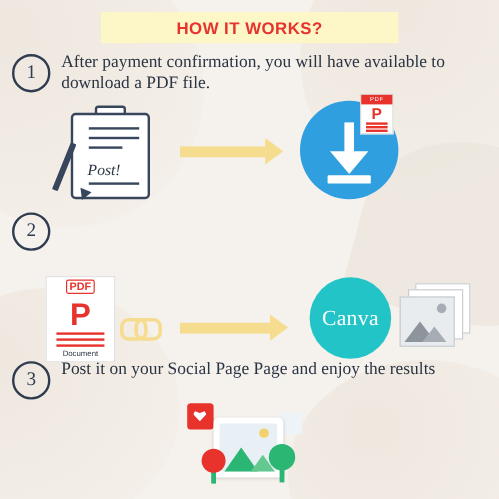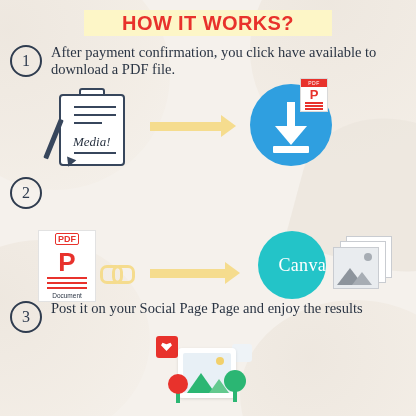--- a/index.html
+++ b/index.html
@@ -50,21 +50,21 @@
     height: 26px;
     background: #fdf6c7;
     display: flex;
     align-items: center;
     justify-content: center;
   }
   .title-text {
     color: #e8322c;
     font-family: "Liberation Sans", sans-serif;
     font-weight: bold;
-    font-size: 20px;
+    font-size: 14px;
     letter-spacing: .4px;
   }
 
   
   .step {
     position: absolute;
     left: 10px;
     width: 396px;
   }
   .step-head {
@@ -319,21 +319,21 @@
   .canva {
     position: absolute;
     left: 258px;
     top: 231px;
     width: 68px;
     height: 68px;
     border-radius: 50%;
     background: #23c4c8;
     display: flex;
     align-items: center;
-    justify-content: flex-end;
+    justify-content: center;
   }
   .canva span {
     color: #fff;
     font-family: "Liberation Serif", serif;
     font-size: 18px;
     letter-spacing: .3px;
   }
   .photos {
     position: absolute;
     left: 333px;
@@ -494,31 +494,31 @@
 
 <div class="content">
 
   <div class="title-band">
     <div class="title-text">HOW IT WORKS?</div>
   </div>
 
   <div class="step" style="top:44px;">
     <div class="step-head">
       <div class="num">1</div>
-      <div class="step-text">After payment confirmation, you click have available to download a PDF file.</div>
+      <div class="step-text">After payment confirmation, you will have available to download a PDF file.</div>
     </div>
   </div>
 
   <div class="clipboard">
     <div class="cb-clip"></div>
     <div class="cb-body">
       <div class="cb-line" style="top:10px;"></div>
       <div class="cb-line" style="top:18px;"></div>
       <div class="cb-line" style="top:26px; width:28px;"></div>
-      <div class="cb-word">Media!</div>
+      <div class="cb-word">Post!</div>
       <div class="cb-line" style="top:56px;"></div>
     </div>
     <div class="pen"></div>
     <div class="pen-tip"></div>
   </div>
 
   <div class="arrow" style="left:150px; top:115px; width:86px;">
     <div class="shaft" style="width:71px;"></div>
     <div class="head"></div>
   </div>

